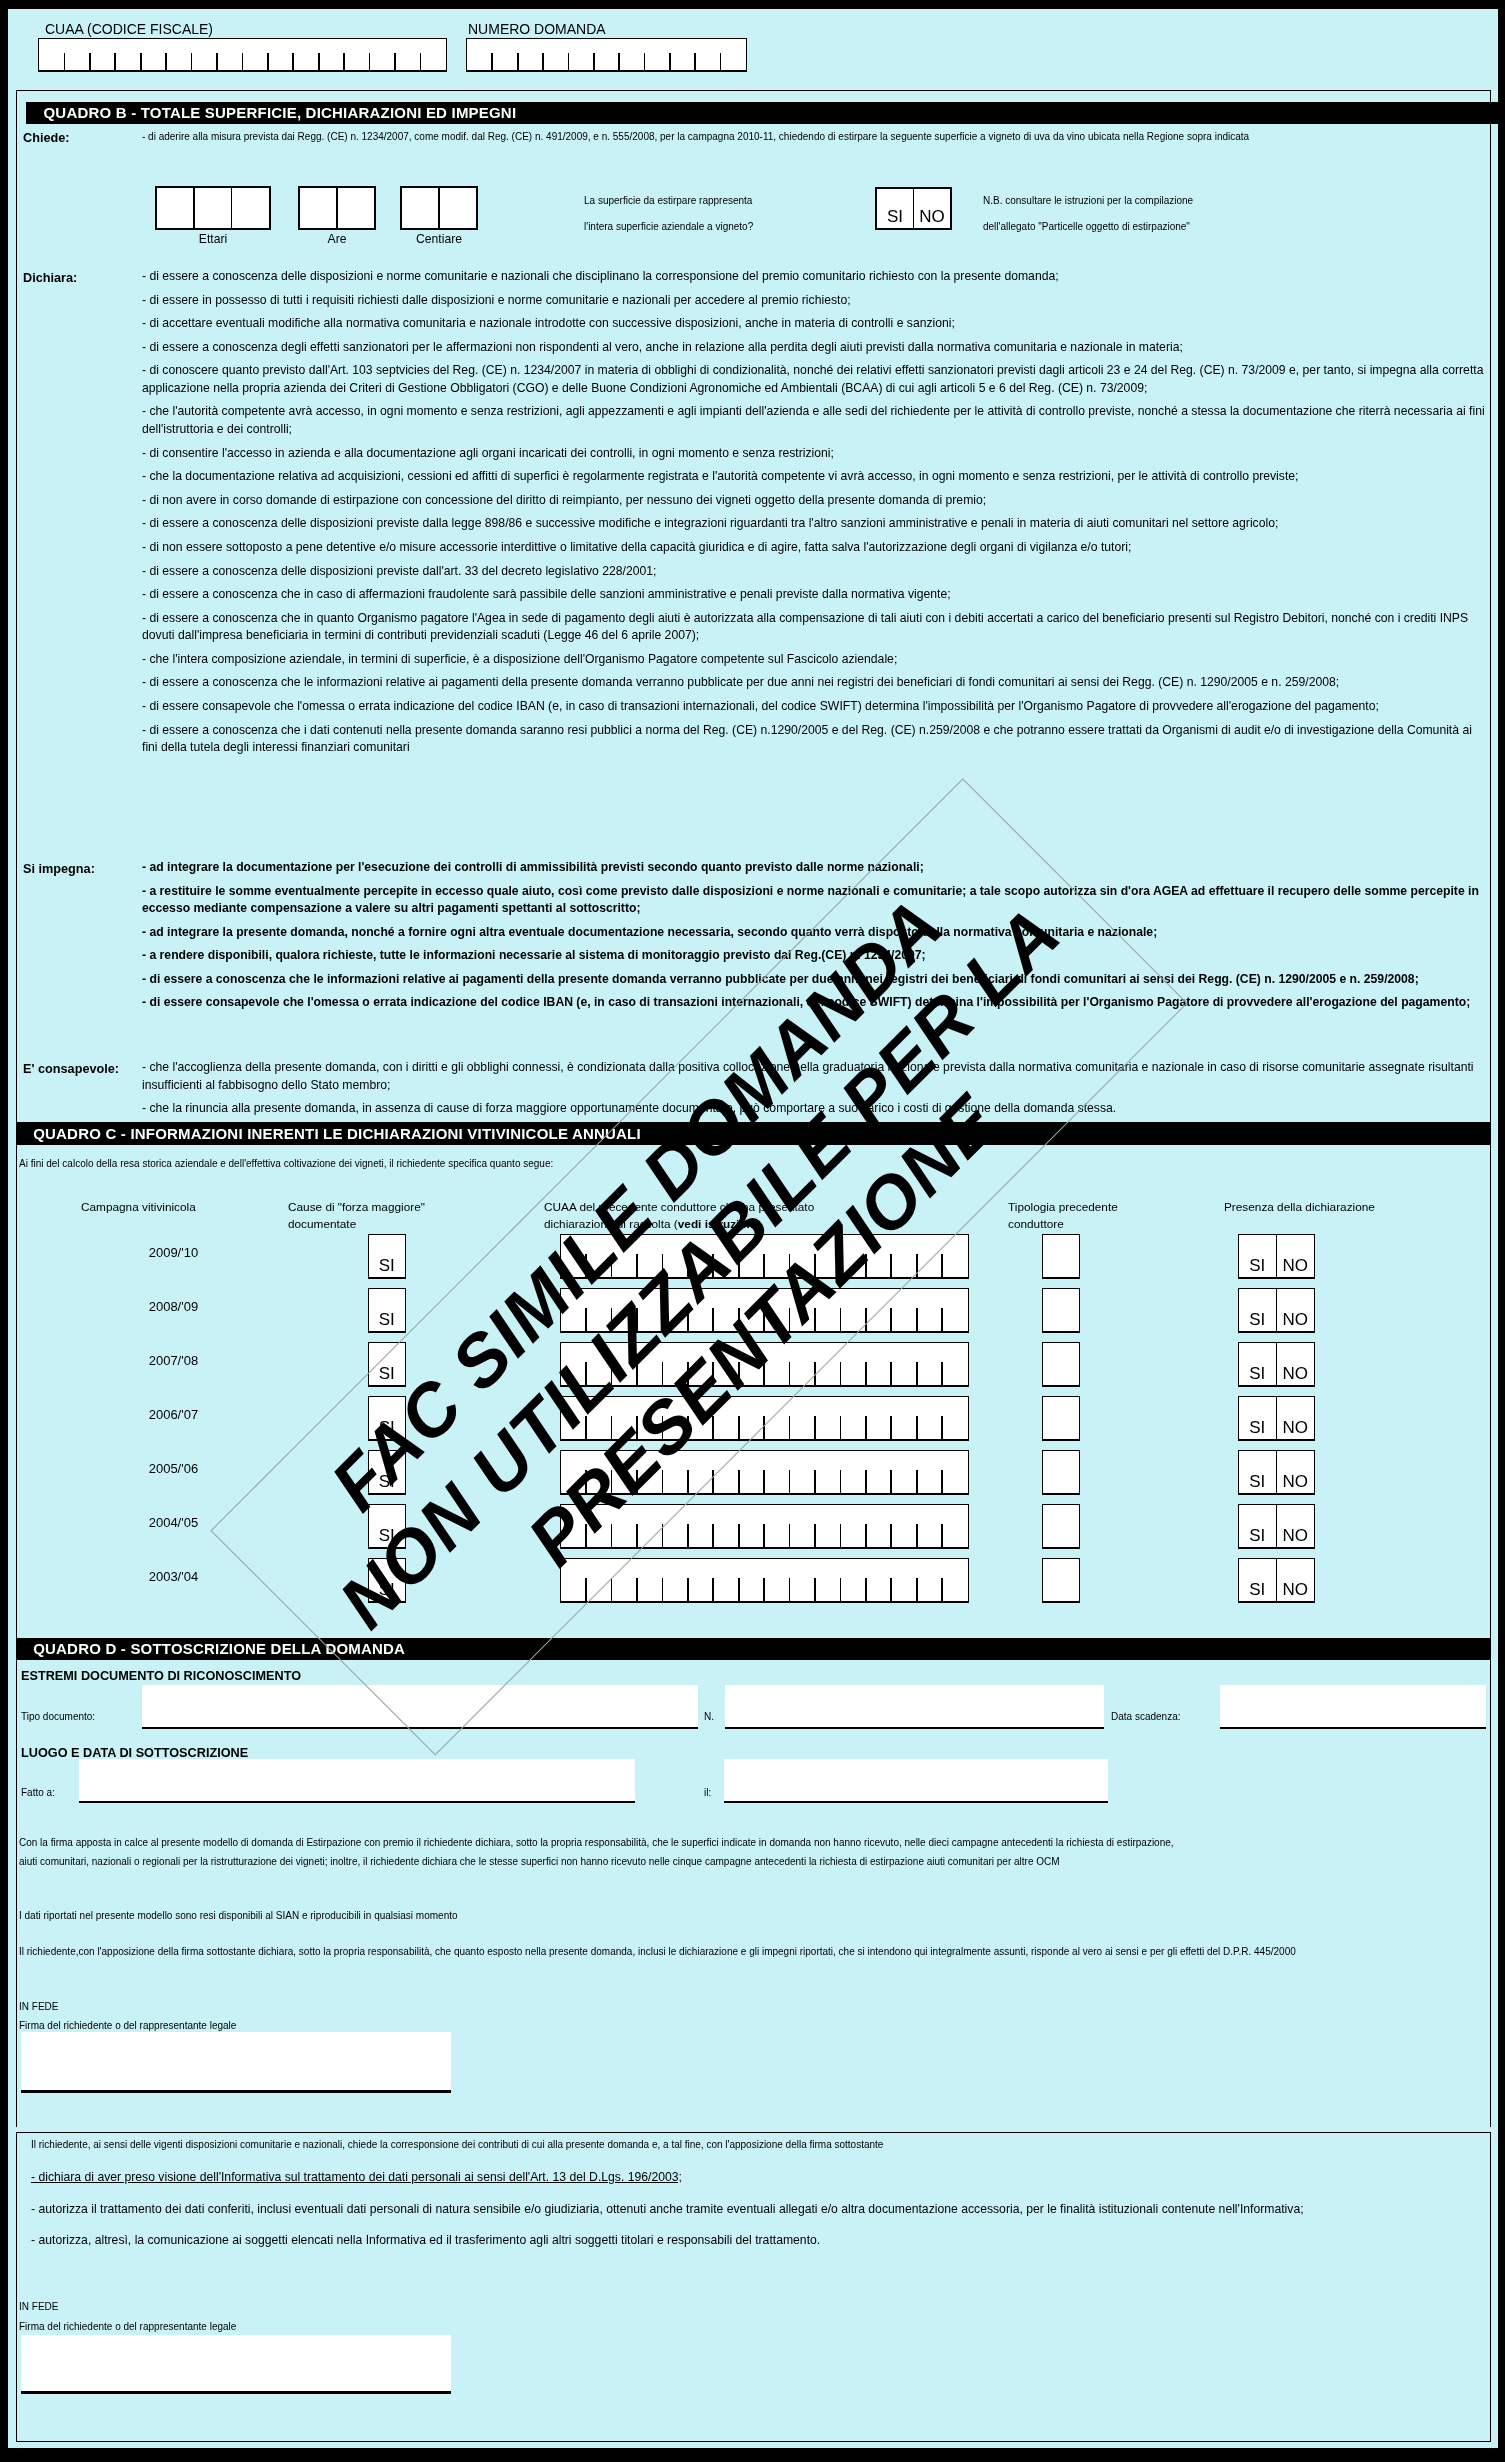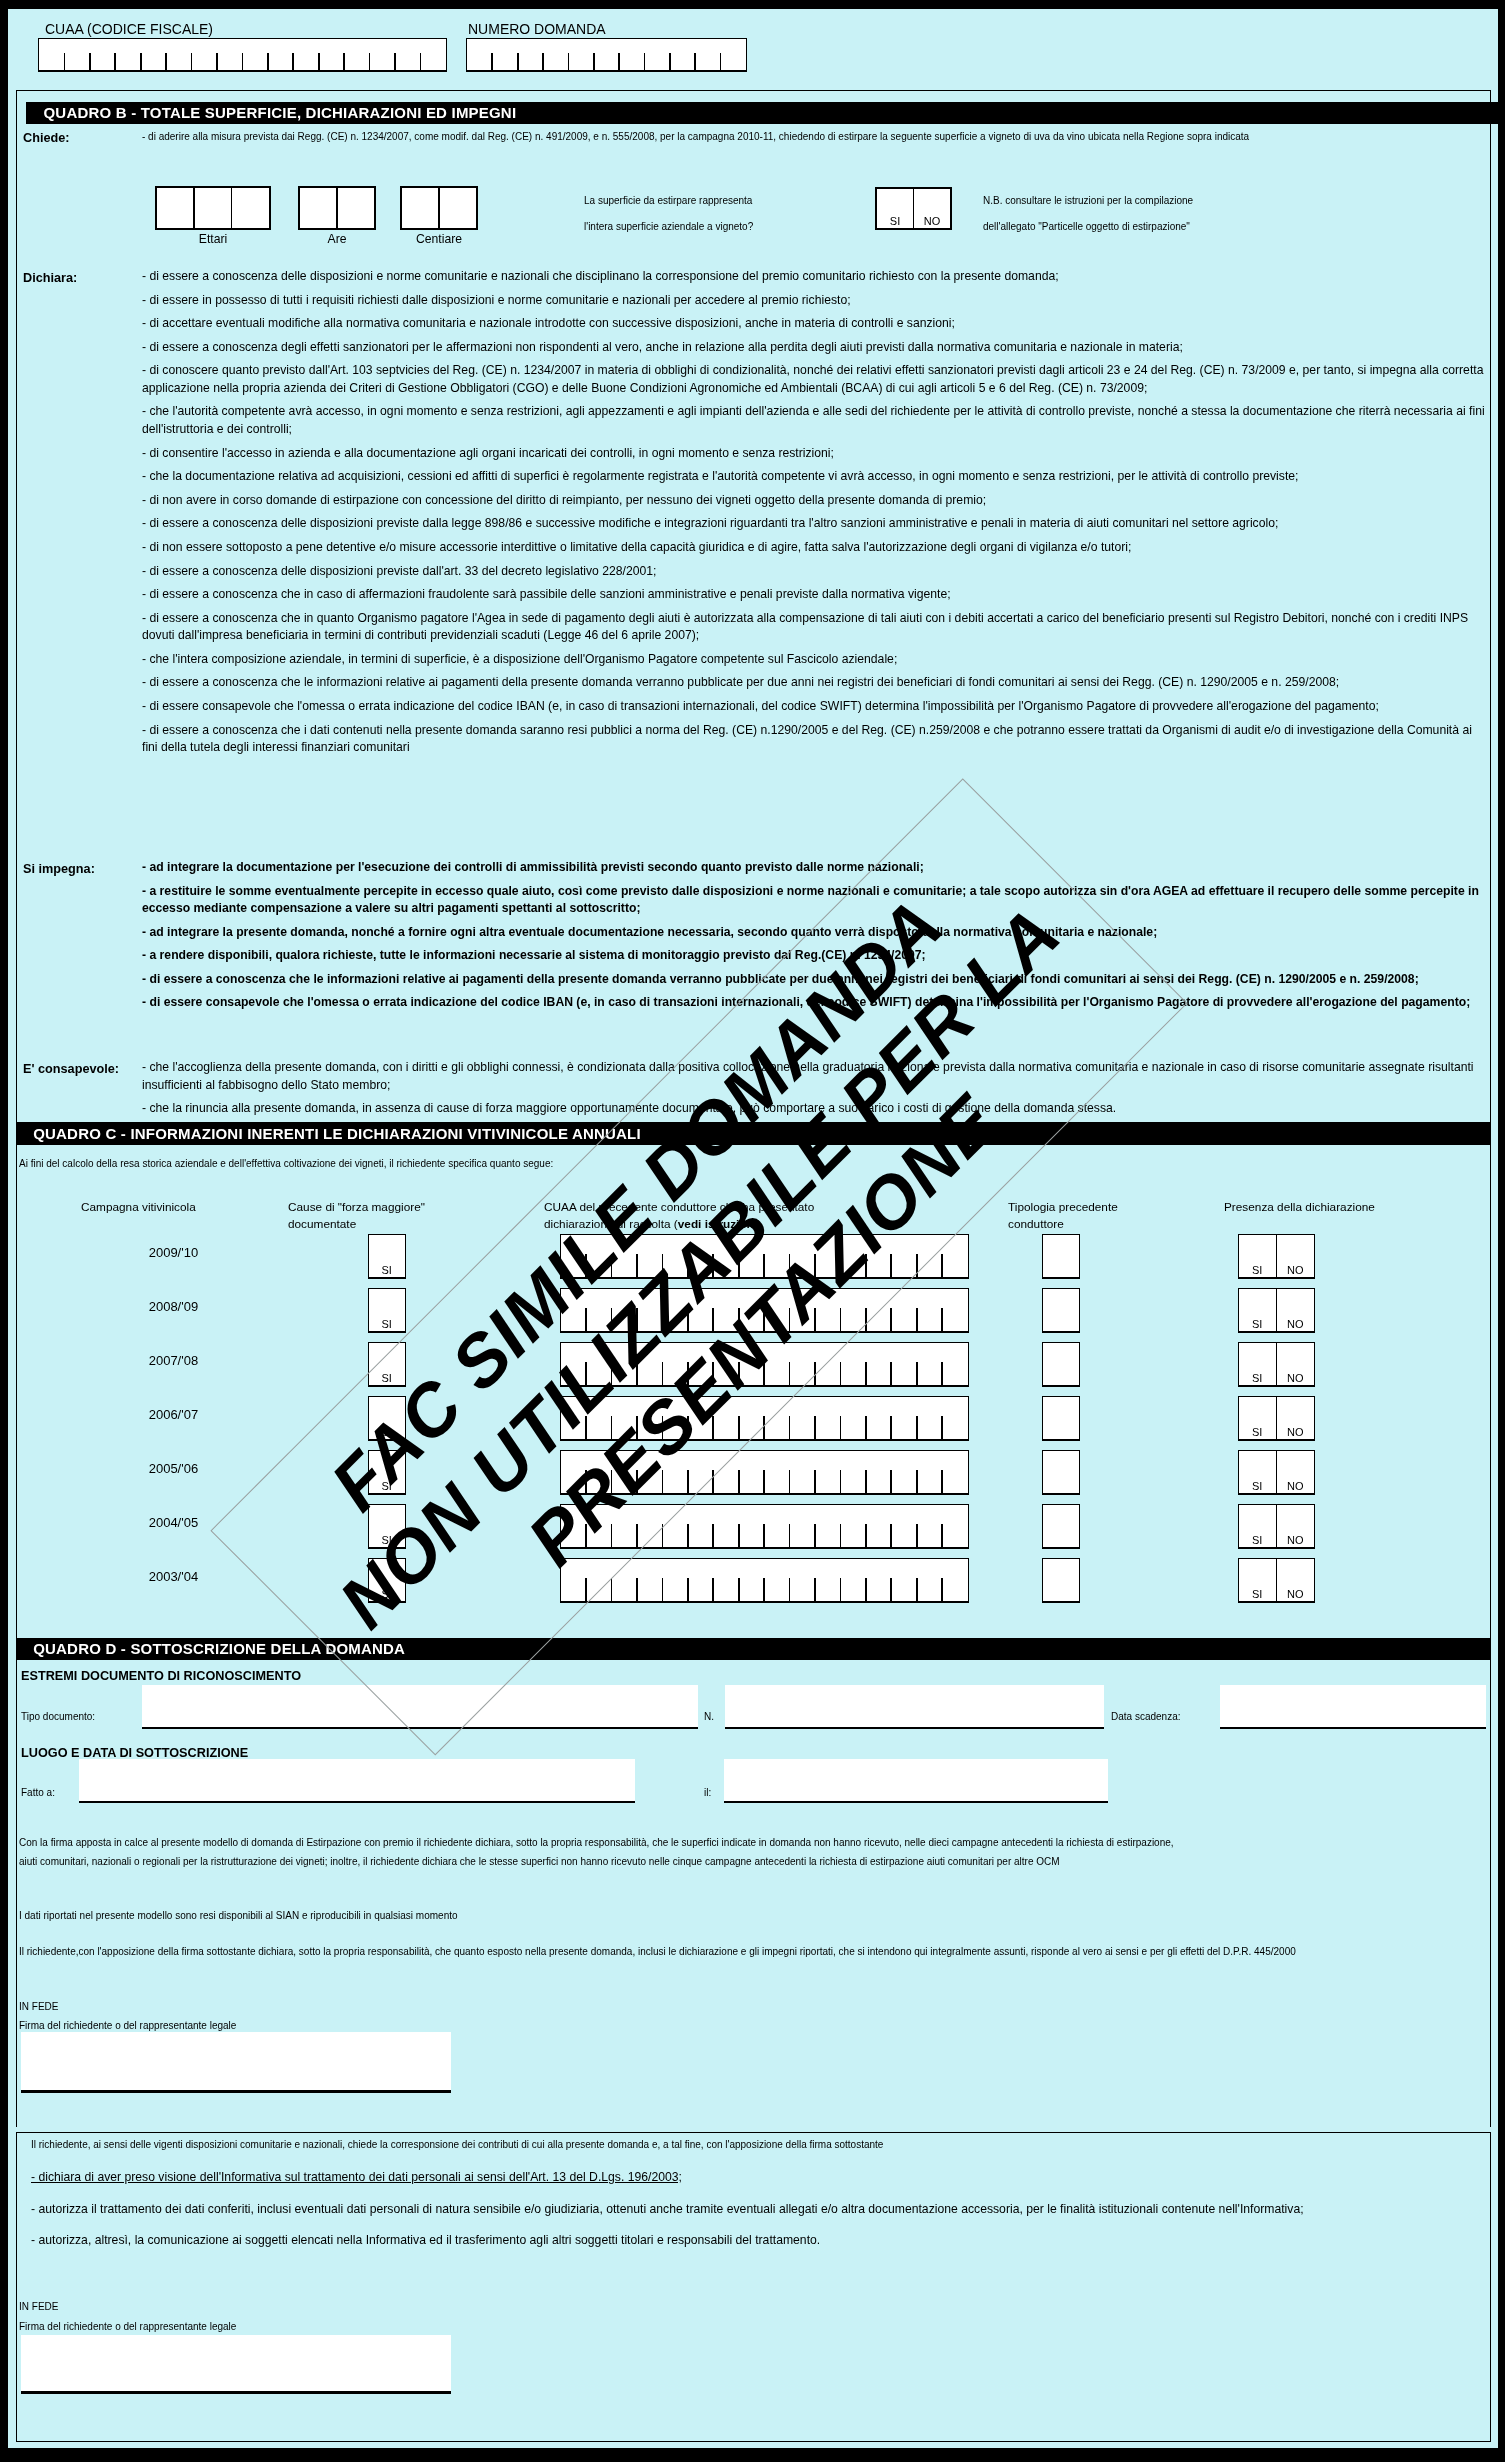--- a/index.html
+++ b/index.html
@@ -12,21 +12,21 @@
   .secbox{position:absolute;border:1.7px solid #000;box-sizing:border-box;}
   .lbl{font-size:14px;}
   .seclabel{font-weight:bold;font-size:12.7px;}
   .body{font-size:10px;line-height:17.5px;}
   .bullets > div{margin-bottom:6.1px;line-height:17.5px;font-size:12.2px;}
   .combwrap{position:absolute;background:#fff;border:1.7px solid #000;border-bottom-width:2.6px;box-sizing:border-box;}
   .comb{position:relative;width:100%;height:100%;}
   .comb i{position:absolute;bottom:0;width:1.7px;background:#000;height:55%;}
   .comb.full i{height:100%;top:0;}
   .wbox{position:absolute;background:#fff;border:1.7px solid #000;border-bottom-width:2.6px;box-sizing:border-box;}
-  .boxlabel{position:absolute;bottom:0.9px;width:100%;text-align:center;font-size:11px;}
+  .boxlabel{position:absolute;bottom:0.9px;width:100%;text-align:center;font-size:17px;}
   .sino{position:absolute;display:flex;background:#fff;border:1.7px solid #000;border-bottom-width:2.6px;box-sizing:border-box;}
   .sino .cell{flex:1;position:relative;border-left:1.7px solid #000;}
   .sino .cell:first-child{border-left:none;}
   .field{position:absolute;background:#fff;border-bottom:2.6px solid #000;box-sizing:border-box;}
   .sig{position:absolute;background:#fff;border-bottom:3.5px solid #000;box-sizing:border-box;}
   .crow{position:relative;height:54px;}
   .crow .c-camp{position:absolute;left:133px;top:10.5px;width:96px;font-size:13px;}
   .crow .c-si{left:352px;top:0;width:38px;height:45px;}
   .crow .c-combbox{left:544px;top:0;width:409px;height:45px;}
   .crow .c-tip{left:1026px;top:0;width:38px;height:45px;}

